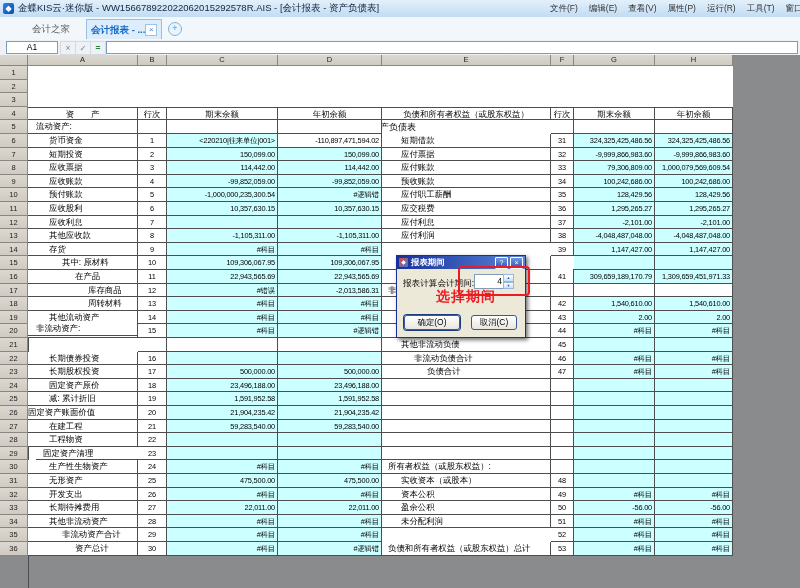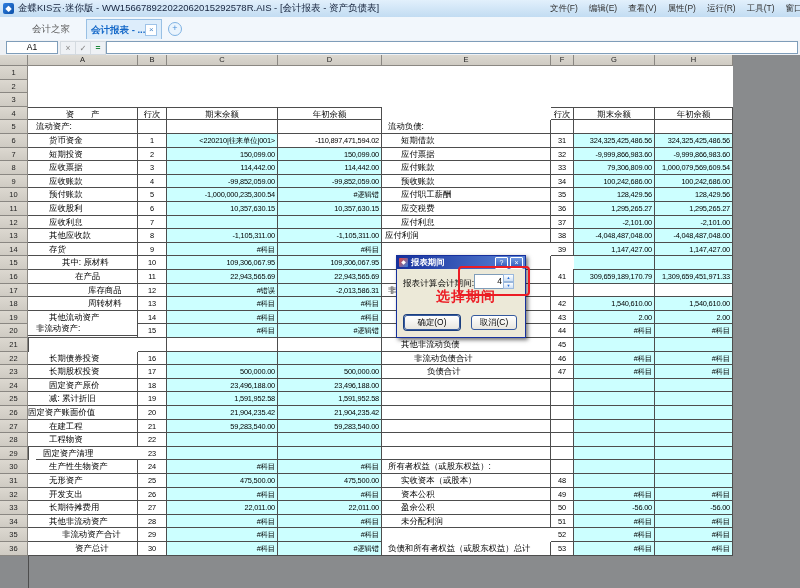--- a/index.html
+++ b/index.html
@@ -174,28 +174,28 @@
       <div class="rh" style="left: 0px; top: 419px; width: 28px; height: 13.6px;">31</div>
       <div class="rh" style="left: 0px; top: 432.6px; width: 28px; height: 13.6px;">32</div>
       <div class="rh" style="left: 0px; top: 446.2px; width: 28px; height: 13.6px;">33</div>
       <div class="rh" style="left: 0px; top: 459.8px; width: 28px; height: 13.6px;">34</div>
       <div class="rh" style="left: 0px; top: 473.4px; width: 28px; height: 13.6px;">35</div>
       <div class="rh" style="left: 0px; top: 487px; width: 28px; height: 13.6px;">36</div>
       <div class="cell hc" style="left: 28px; top: 51.8px; width: 110px; height: 13.6px;">资　　产</div>
       <div class="cell hc" style="left: 138px; top: 51.8px; width: 29px; height: 13.6px;">行次</div>
       <div class="cell hc" style="left: 167px; top: 51.8px; width: 111px; height: 13.6px;">期末余额</div>
       <div class="cell hc" style="left: 278px; top: 51.8px; width: 104px; height: 13.6px;">年初余额</div>
+      <div class="cell hc" style="left: 382px; top: 51.8px; width: 169px; height: 13.6px;">负债和所有者权益（或股东权益）</div>
       <div class="cell hc" style="left: 551px; top: 51.8px; width: 23px; height: 13.6px;">行次</div>
       <div class="cell hc" style="left: 574px; top: 51.8px; width: 81px; height: 13.6px;">期末余额</div>
       <div class="cell hc" style="left: 655px; top: 51.8px; width: 78px; height: 13.6px;">年初余额</div>
       <div class="cell lab" style="left: 28px; top: 65.4px; width: 110px; height: 13.6px; padding-left: 8px;">流动资产:</div>
       <div class="cell ctr" style="left: 138px; top: 65.4px; width: 29px; height: 13.6px;"></div>
       <div class="cell num" style="left: 167px; top: 65.4px; width: 111px; height: 13.6px;"></div>
       <div class="cell num" style="left: 278px; top: 65.4px; width: 104px; height: 13.6px;"></div>
-      <div class="cell lab" style="left: 382px; top: 65.4px; width: 169px; height: 13.6px; padding-left: 6px;">流动负债:</div>
       <div class="cell ctr" style="left: 551px; top: 65.4px; width: 23px; height: 13.6px;"></div>
       <div class="cell num" style="left: 574px; top: 65.4px; width: 81px; height: 13.6px;"></div>
       <div class="cell num" style="left: 655px; top: 65.4px; width: 78px; height: 13.6px;"></div>
       <div class="cell lab" style="left: 28px; top: 79px; width: 110px; height: 13.6px; padding-left: 21px;">货币资金</div>
       <div class="cell ctr" style="left: 138px; top: 79px; width: 29px; height: 13.6px;">1</div>
       <div class="cell num cy" style="left: 167px; top: 79px; width: 111px; height: 13.6px;">&lt;220210|往来单位|001&gt;</div>
       <div class="cell num" style="left: 278px; top: 79px; width: 104px; height: 13.6px;">-110,897,471,594.02</div>
       <div class="cell lab" style="left: 382px; top: 79px; width: 169px; height: 13.6px; padding-left: 19px;">短期借款</div>
       <div class="cell ctr" style="left: 551px; top: 79px; width: 23px; height: 13.6px;">31</div>
       <div class="cell num cy" style="left: 574px; top: 79px; width: 81px; height: 13.6px;">324,325,425,486.56</div>
@@ -245,21 +245,21 @@
       <div class="cell num cy" style="left: 167px; top: 160.6px; width: 111px; height: 13.6px;"></div>
       <div class="cell num cy" style="left: 278px; top: 160.6px; width: 104px; height: 13.6px;"></div>
       <div class="cell lab" style="left: 382px; top: 160.6px; width: 169px; height: 13.6px; padding-left: 19px;">应付利息</div>
       <div class="cell ctr" style="left: 551px; top: 160.6px; width: 23px; height: 13.6px;">37</div>
       <div class="cell num cy" style="left: 574px; top: 160.6px; width: 81px; height: 13.6px;">-2,101.00</div>
       <div class="cell num cy" style="left: 655px; top: 160.6px; width: 78px; height: 13.6px;">-2,101.00</div>
       <div class="cell lab" style="left: 28px; top: 174.2px; width: 110px; height: 13.6px; padding-left: 21px;">其他应收款</div>
       <div class="cell ctr" style="left: 138px; top: 174.2px; width: 29px; height: 13.6px;">8</div>
       <div class="cell num cy" style="left: 167px; top: 174.2px; width: 111px; height: 13.6px;">-1,105,311.00</div>
       <div class="cell num cy" style="left: 278px; top: 174.2px; width: 104px; height: 13.6px;">-1,105,311.00</div>
-      <div class="cell lab" style="left: 382px; top: 174.2px; width: 169px; height: 13.6px; padding-left: 3px;">应付利润</div>
+      <div class="cell lab" style="left: 382px; top: 174.2px; width: 169px; height: 13.6px; padding-left: 19px;">应付利润</div>
       <div class="cell ctr" style="left: 551px; top: 174.2px; width: 23px; height: 13.6px;">38</div>
       <div class="cell num cy" style="left: 574px; top: 174.2px; width: 81px; height: 13.6px;">-4,048,487,048.00</div>
       <div class="cell num cy" style="left: 655px; top: 174.2px; width: 78px; height: 13.6px;">-4,048,487,048.00</div>
       <div class="cell lab" style="left: 28px; top: 187.8px; width: 110px; height: 13.6px; padding-left: 21px;">存货</div>
       <div class="cell ctr" style="left: 138px; top: 187.8px; width: 29px; height: 13.6px;">9</div>
       <div class="cell num cy" style="left: 167px; top: 187.8px; width: 111px; height: 13.6px;">#科目</div>
       <div class="cell num cy" style="left: 278px; top: 187.8px; width: 104px; height: 13.6px;">#科目</div>
       <div class="cell ctr" style="left: 551px; top: 187.8px; width: 23px; height: 13.6px;">39</div>
       <div class="cell num cy" style="left: 574px; top: 187.8px; width: 81px; height: 13.6px;">1,147,427.00</div>
       <div class="cell num cy" style="left: 655px; top: 187.8px; width: 78px; height: 13.6px;">1,147,427.00</div>

